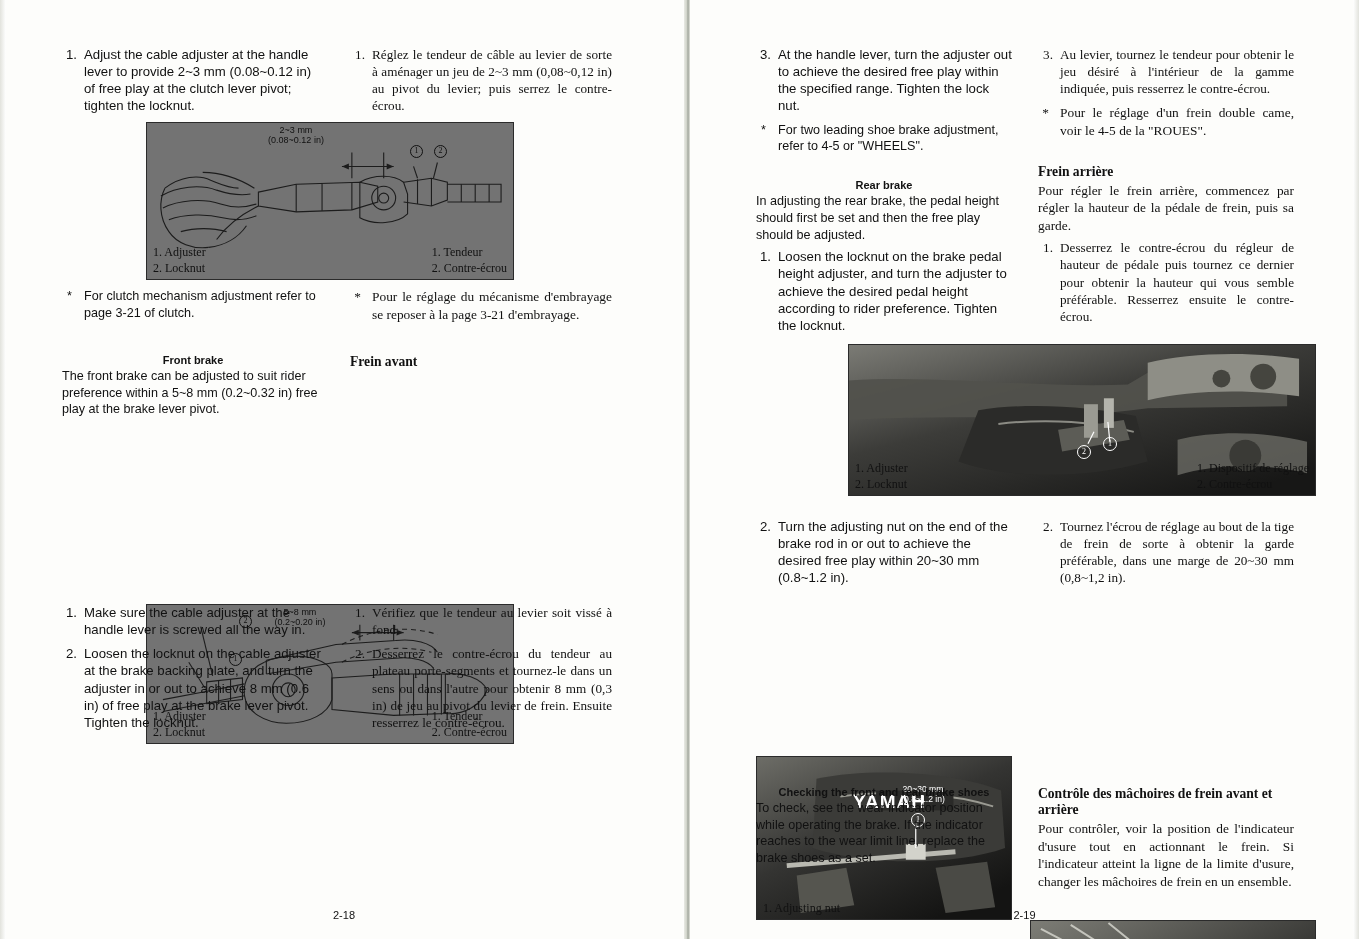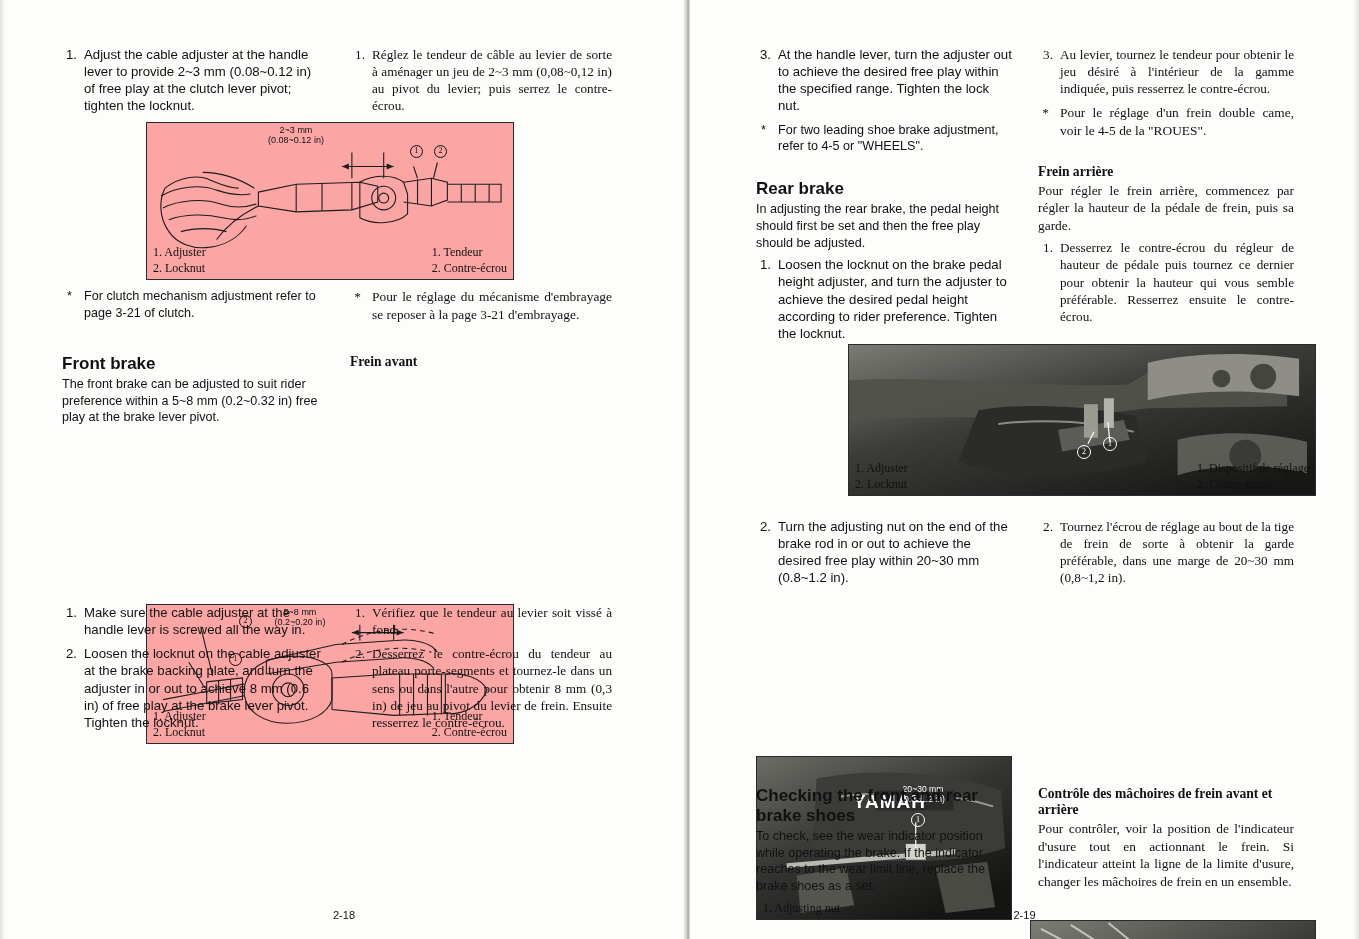--- a/index.html
+++ b/index.html
@@ -21,24 +21,24 @@
   .fr{font-family:"Liberation Serif",serif;font-size:13.4px;line-height:1.31;text-align:justify;}
 
   ol.list{margin:0;padding:0;list-style:none;}
   ol.list>li{display:flex;gap:7px;margin-bottom:7px;}
   ol.list>li .num{width:15px;flex:0 0 15px;text-align:right;}
   ol.list>li .txt{flex:1;}
 
   .star{display:flex;gap:7px;margin-bottom:7px;}
   .star .num{width:15px;flex:0 0 15px;text-align:center;}
 
-  h3.en-h{font-family:"Liberation Sans",sans-serif;font-size:17px;font-weight:bold;margin:0 0 2px 0;}
+  h3.en-h{font-family:"Liberation Sans",sans-serif;font-size:11px;font-weight:bold;margin:0 0 2px 0;text-align:center;}
   h3.fr-h{font-family:"Liberation Serif",serif;font-size:13.6px;font-weight:bold;margin:0 0 2px 0;}
 
-  .figure{border:1px solid #2b2b2b;background:#fca5a5;position:relative;box-sizing:border-box;}
+  .figure{border:1px solid #2b2b2b;background:#737373;position:relative;box-sizing:border-box;}
   .figcap{position:absolute;bottom:3px;font-size:12px;font-family:"Liberation Serif",serif;line-height:1.28;}
   .figcap.l{left:6px;}
   .figcap.r{right:6px;}
 
   .lineart{width:100%;height:100%;display:block;}
 
   .photo{position:relative;overflow:hidden;background:#2e2e2e;}
   .pagenum{position:absolute;bottom:18px;width:100%;text-align:center;font-family:"Liberation Sans",sans-serif;font-size:11px;}
 
   .callout{position:absolute;font-size:9px;font-family:"Liberation Serif",serif;color:#111;}

